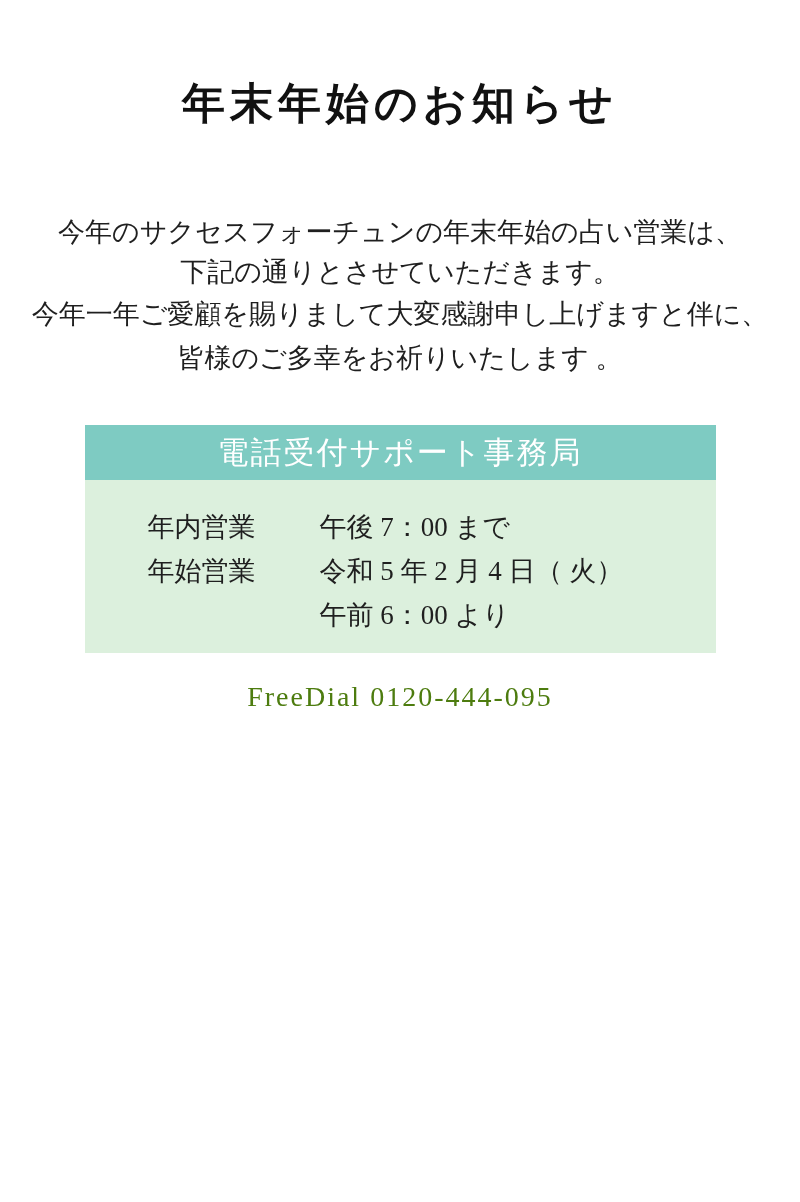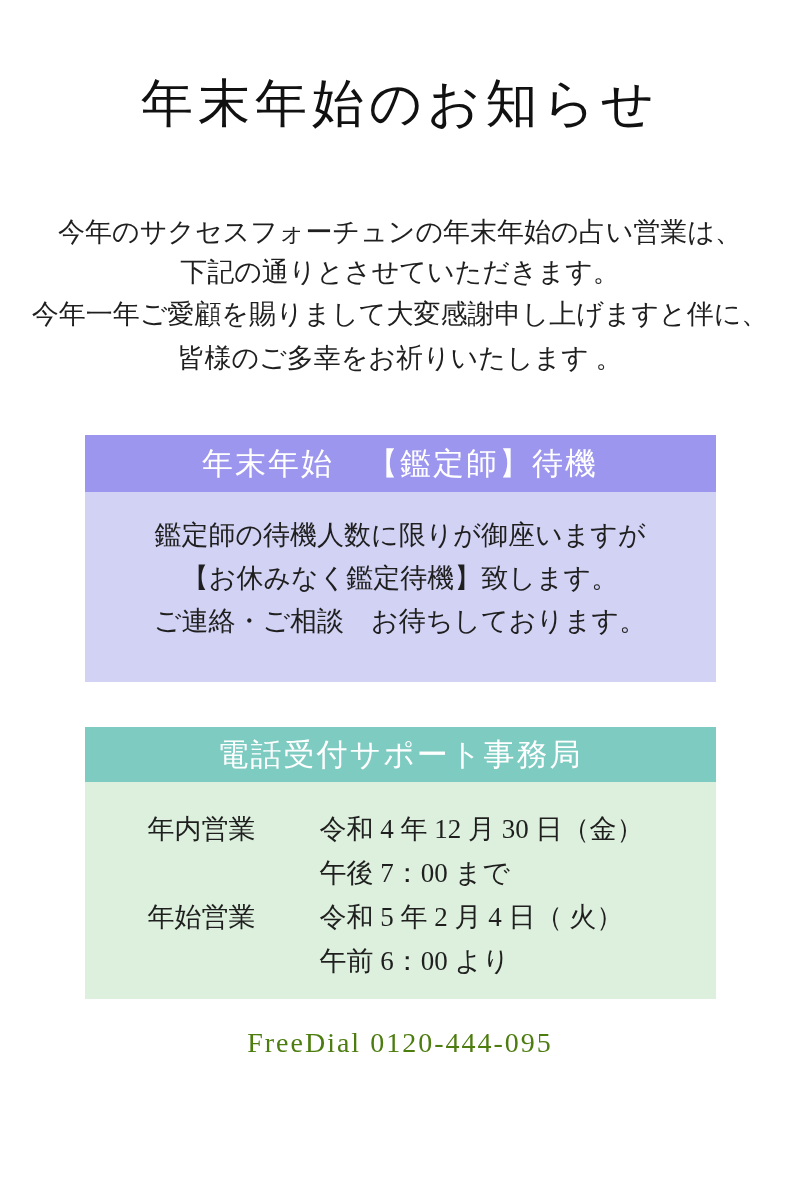--- a/index.html
+++ b/index.html
@@ -12,22 +12,22 @@
     overflow: hidden;
   }
   .page {
     width: 800px;
     height: 1202px;
     background: #ffffff;
   }
   .page-title {
     padding-top: 72px;
     text-align: center;
-    font-size: 52px;
-    font-weight: 400;
+    font-size: 43px;
+    font-weight: 700;
     letter-spacing: 5px;
     line-height: 64px;
     color: #111111;
   }
   .intro {
     text-align: center;
     font-size: 27px;
   }
   .intro .line { display: block; text-align: center; }
   .intro-1 { margin-top: 76px; line-height: 40px; }
@@ -96,36 +96,27 @@
   <p class="intro intro-1">
     <span class="line">今年のサクセスフォーチュンの年末年始の占い営業は、</span>
     <span class="line">下記の通りとさせていただきます。</span>
   </p>
 
   <p class="intro intro-2">
     <span class="line">今年一年ご愛顧を賜りまして大変感謝申し上げますと伴に、</span>
     <span class="line">皆様のご多幸をお祈りいたします 。</span>
   </p>
 
-  <section class="box box-standby">
-    <div class="box-header">年末年始　【鑑定師】待機</div>
-    <div class="box-body">
-      <div class="line">鑑定師の待機人数に限りが御座いますが</div>
-      <div class="line">【お休みなく鑑定待機】致します。</div>
-      <div class="line">ご連絡・ご相談　お待ちしております。</div>
-    </div>
-  </section>
 
   <section class="box box-support">
     <div class="box-header">電話受付サポート事務局</div>
     <div class="box-body">
       <div class="hours-row">
         <div class="hours-label">年内営業</div>
         <div class="hours-value">
-          <div>令和 4 年 12 月 30 日（金）</div>
           <div>午後 7：00 まで</div>
         </div>
       </div>
       <div class="hours-row">
         <div class="hours-label">年始営業</div>
         <div class="hours-value">
           <div>令和 5 年 2 月 4 日（ 火）</div>
           <div>午前 6：00 より</div>
         </div>
       </div>

